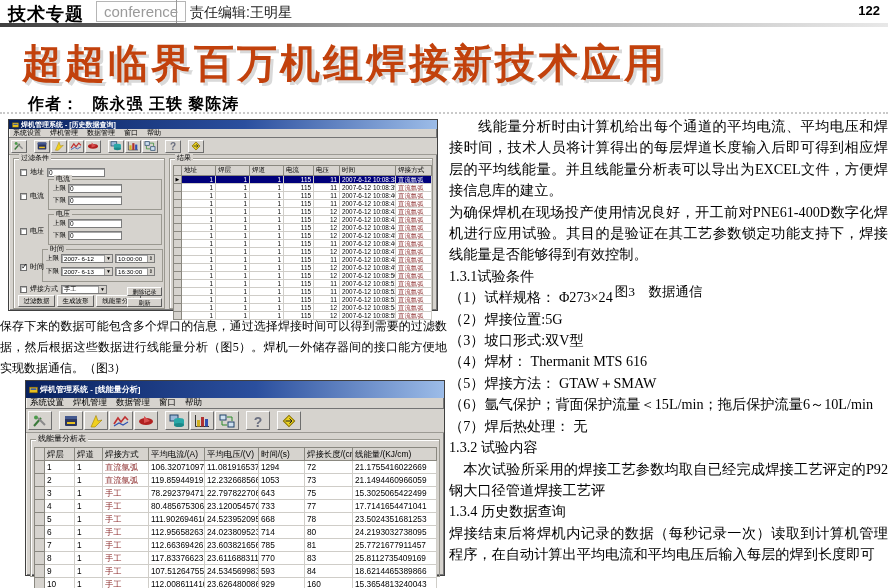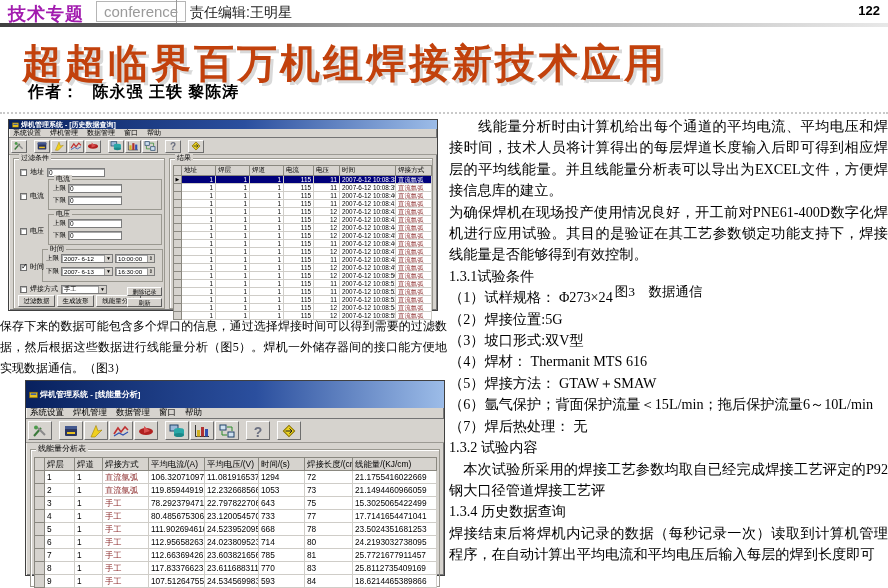--- a/index.html
+++ b/index.html
@@ -2,43 +2,43 @@
 <html><head>
 <meta charset="utf-8">
 <style>
   * { margin:0; padding:0; box-sizing:border-box; }
   html,body { background:#fff; }
   .page { position:relative; width:888px; height:588px; background:#fff; overflow:hidden;
           font-family:"Liberation Sans", sans-serif; color:#000; }
 
   
   .masthead { position:absolute; top:0; left:0; width:888px; height:30px; }
-  .topic { position:absolute; left:8px; top:2px; font-size:18px; font-weight:bold; color:#a21caf; letter-spacing:1px; }
+  .topic { position:absolute; left:8px; top:2px; font-size:18px; font-weight:bold; color:#000000; letter-spacing:1px; }
   .conf { position:absolute; left:96px; top:1px; height:21px; line-height:19px; padding:0 7px;
           border:1px solid #b5b5b5; color:#9a9a9a; font-size:15px; background:#fefefe; }
   .vdiv { position:absolute; left:176px; top:0; height:27px; border-left:1px solid #999; }
   .editor { position:absolute; left:190px; top:4px; font-size:14px; color:#1a1a1a; }
   .pageno { position:absolute; right:8px; top:3px; font-size:13px; font-weight:bold; }
   .rule { position:absolute; top:23px; left:0; width:888px; height:4px;
           background:linear-gradient(90deg,#3f3f3f,#9a9a9a 40%,#e8e8e8); }
 
   
   .title { position:absolute; left:22px; top:36px; font-size:40px; font-weight:900; color:#c2410c;
            letter-spacing:3px; text-shadow:3px 3px 0 #d9d9d9; white-space:nowrap; }
-  .authors { position:absolute; left:28px; top:82px; font-size:16px; font-weight:bold; letter-spacing:1px;text-align:right; }
+  .authors { position:absolute; left:28px; top:94px; font-size:16px; font-weight:bold; letter-spacing:1px;text-align:right; }
   .authors span { margin-right:8px; }
   .dotrule { position:absolute; top:112px; left:0; width:888px; border-top:2px dotted #c9c9c9; }
 
   
   .win { position:absolute; background:#d6d3ce; border:1px solid #404040;
          box-shadow:inset 1px 1px 0 #f4f2ee, inset -1px -1px 0 #7a7a7a; }
   .titlebar { display:flex; align-items:center; gap:2px; padding:0 3px; color:#fff; font-weight:bold;
               background:linear-gradient(90deg,#08215e 0%,#2b4f9e 55%,#9cbce8 100%); white-space:nowrap; overflow:hidden; }
   .win1 .titlebar { height:9px; font-size:7px; }
-  .win2 .titlebar { height:27px; font-size:8px; }
+  .win2 .titlebar { height:17px; font-size:8px; }
   .wicon svg { display:block; }
   .win1 .wicon svg { width:7px; height:6px; } .win2 .wicon svg { width:9px; height:8px; }
   .menubar { display:flex; align-items:center; padding:0 4px; border-bottom:1px solid #737373; }
   .win1 .menubar { height:9px; font-size:7px; } .win2 .menubar { height:11px; font-size:8.5px; }
   .menu-item { margin-right:9px; white-space:nowrap; }
   .toolbar { display:flex; align-items:center; padding:1px 2px; border-bottom:1px solid #9c9a94; background:#d6d3ce; }
   .win1 .toolbar { height:17px; } .win2 .toolbar { height:24px; }
   .tbtn { display:flex; align-items:center; justify-content:center; background:#d6d3ce;
           border:1px solid; border-color:#fcfcfc #6e6e6e #6e6e6e #fcfcfc; margin-right:1px; }
   .win1 .tbtn { width:16px; height:13px; } .win2 .tbtn { width:24px; height:19px; }

